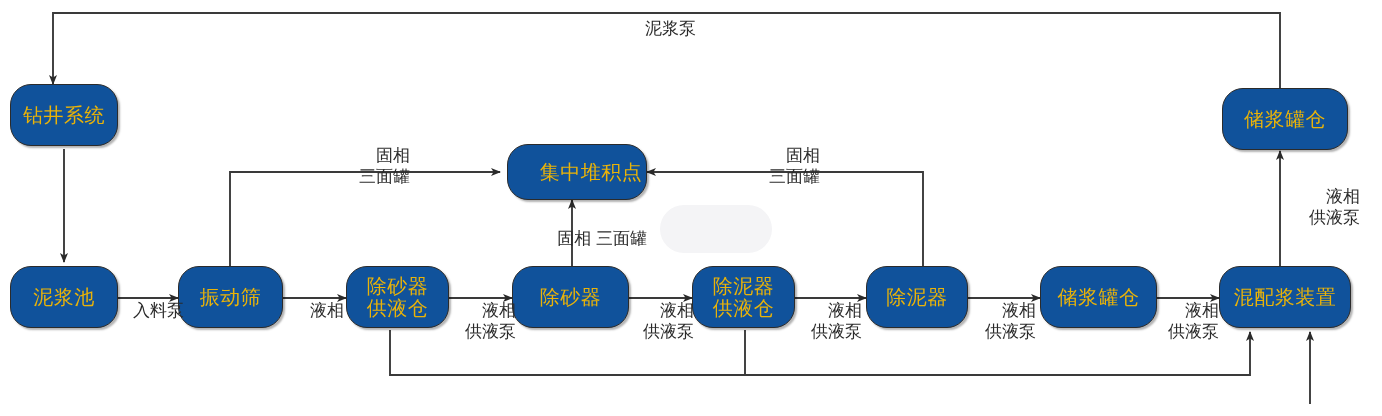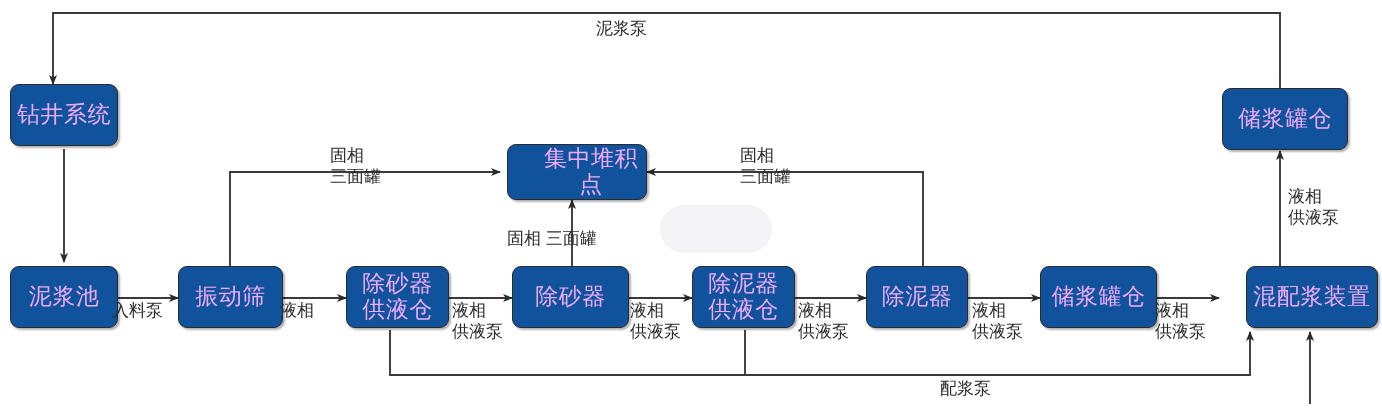--- a/index.html
+++ b/index.html
@@ -21,40 +21,40 @@
     position: absolute;
     left: 0;
     top: 0;
     width: 1382px;
     height: 416px;
   }
   .node {
     position: absolute;
     background: #10529b;
     border: 1px solid #2b2b2b;
-    border-radius: 9px;
+    border-radius: 21px;
     box-sizing: border-box;
-    color: #f0abfc;
+    color: #eab308;
     display: flex;
     align-items: center;
     justify-content: center;
     text-align: center;
-    font-size: 23px;
+    font-size: 20px;
     line-height: 1.12;
     letter-spacing: 0.5px;
     white-space: pre-line;
     box-shadow: 2px 2px 2px rgba(0,0,0,0.30);
     z-index: 3;
   }
   .edge-label {
     position: absolute;
     color: #2a2a2a;
     font-size: 17px;
     line-height: 1.25;
-    text-align: left;
+    text-align: right;
     white-space: pre-line;
     z-index: 4;
     background: transparent;
   }
   .ghost {
     position: absolute;
     background: #f4f4f6;
     border-radius: 28px;
     z-index: 1;
   }
@@ -120,21 +120,21 @@
 
   <div class="node" style="left:512px; top:266px; width:117px; height:62px;">除砂器</div>
 
   <div class="node" style="left:692px; top:266px; width:103px; height:62px;">除泥器
 供液仓</div>
 
   <div class="node" style="left:866px; top:266px; width:102px; height:62px;">除泥器</div>
 
   <div class="node" style="left:1040px; top:266px; width:117px; height:62px;">储浆罐仓</div>
 
-  <div class="node" style="left:1219px; top:266px; width:132px; height:62px;margin-left:27px;">混配浆装置</div>
+  <div class="node" style="left:1219px; top:266px; width:132px; height:62px;">混配浆装置</div>
 
   <div class="node" style="left:1222px; top:88px; width:126px; height:62px;">储浆罐仓</div>
 
   <div class="node" style="left:507px; top:144px; width:140px; height:56px;padding-left:28px;">集中堆积点</div>
 
   <div class="edge-label" style="left:596px; top:18px; width:100px;">泥浆泵</div>
 
   <div class="edge-label" style="left:112px; top:300px; width:72px;">入料泵</div>
 
   <div class="edge-label" style="left:280px; top:300px; width:64px;">液相</div>
@@ -158,16 +158,15 @@
 
   <div class="edge-label" style="left:972px; top:300px; width:64px;">液相
 供液泵</div>
 
   <div class="edge-label" style="left:1155px; top:300px; width:64px;">液相
 供液泵</div>
 
   <div class="edge-label" style="left:1288px; top:186px; width:72px;">液相
 供液泵</div>
 
-  <div class="edge-label" style="left:940px; top:378px; width:110px;">配浆泵</div>
 
 
 </div>
 
 </body></html>

